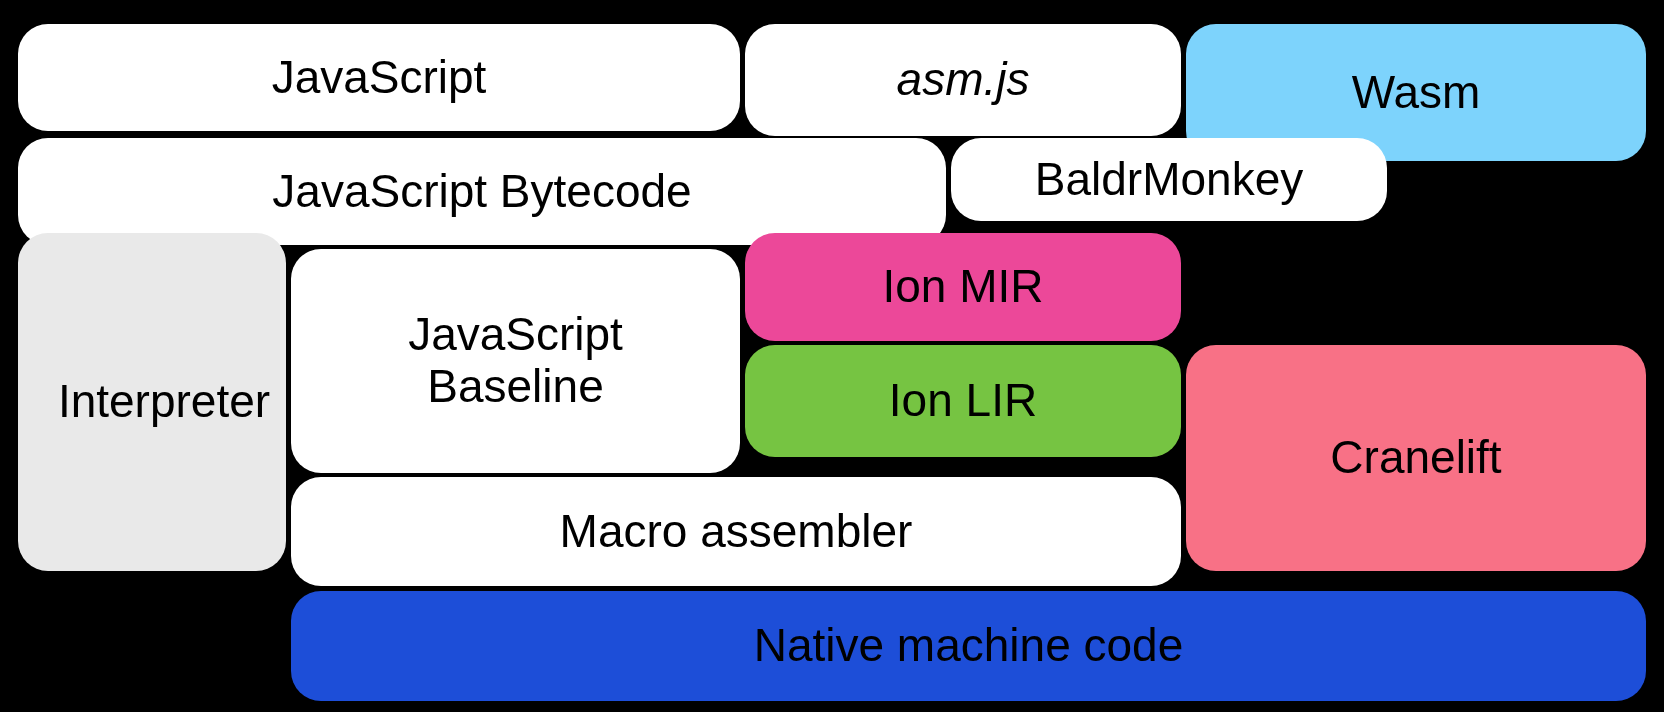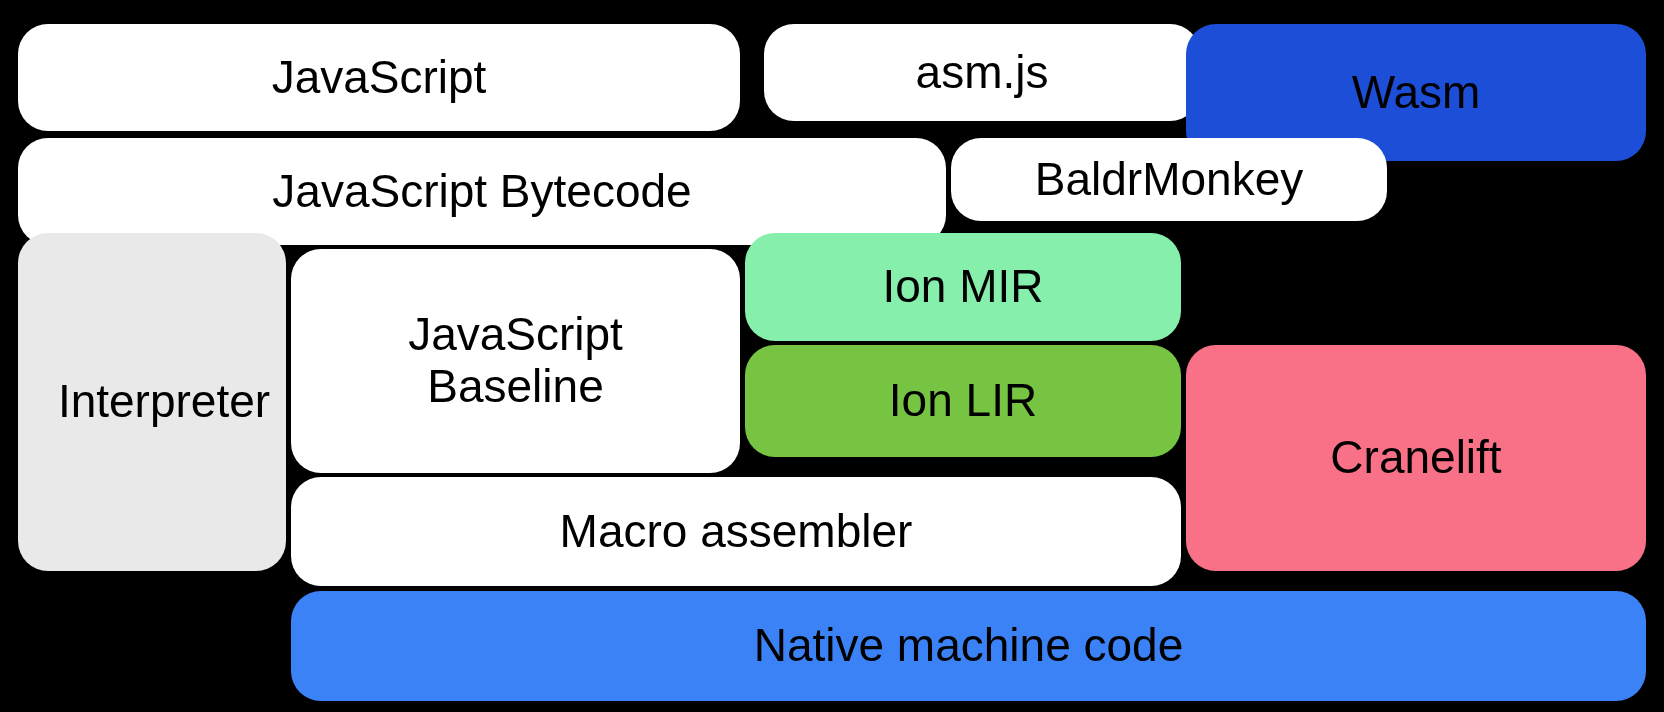--- a/index.html
+++ b/index.html
@@ -33,25 +33,25 @@
   .node.fill-white { background: #FFFFFF; margin-top: 16px; }
   .node.fill-gray  { background: #E9E9E9; padding-left: 24px; }
   .node.fill-green { background: #76C442; }
   .node.fill-pink  { background: #F87186; }
 </style>
 </head>
 <body>
 
 <div id="stack-diagram">
     <div class="node fill-white" style="left: 18px; top: 8px; width: 722px; height: 107px; background: rgb(255, 255, 255);">JavaScript</div>
-    <div class="node fill-white" style="left: 764px; top: 8px; width: 436px; height: 97px; background: rgb(255, 255, 255);">asm.js</div>
-    <div class="node fill-white" style="left: 1186px; top: 8px; width: 460px; height: 137px; background: #1d4ed8;">Wasm</div>
+    <div class="node fill-white" style="left: 745px; top: 8px; width: 436px; height: 112px; background: rgb(255, 255, 255); font-style: italic;">asm.js</div>
+    <div class="node fill-white" style="left: 1186px; top: 8px; width: 460px; height: 137px; background: #7dd3fc;">Wasm</div>
     <div class="node fill-white" style="left: 18px; top: 122px; width: 928px; height: 107px; background: rgb(255, 255, 255);">JavaScript Bytecode</div>
     <div class="node fill-white" style="left: 951px; top: 122px; width: 436px; height: 83px; background: rgb(255, 255, 255);">BaldrMonkey</div>
     <div class="node fill-gray" style="left: 18px; top: 233px; width: 268px; height: 338px; background: rgb(233, 233, 233);">Interpreter</div>
     <div class="node fill-white" style="left: 291px; top: 233px; width: 449px; height: 224px; background: rgb(255, 255, 255);">JavaScript
 Baseline</div>
-    <div class="node fill-green" style="left: 745px; top: 233px; width: 436px; height: 108px; background: #86efac;">Ion MIR</div>
+    <div class="node fill-green" style="left: 745px; top: 233px; width: 436px; height: 108px; background: #ec4899;">Ion MIR</div>
     <div class="node fill-green" style="left: 745px; top: 345px; width: 436px; height: 112px; background: rgb(118, 196, 66); text-align: right;">Ion LIR</div>
     <div class="node fill-pink" style="left: 1186px; top: 345px; width: 460px; height: 226px; background: rgb(248, 113, 134);">Cranelift</div>
     <div class="node fill-white" style="left: 291px; top: 461px; width: 890px; height: 109px; background: rgb(255, 255, 255);">Macro assembler</div>
-    <div class="node fill-white" style="left: 291px; top: 575px; width: 1355px; height: 110px; background: #3b82f6;">Native machine code</div>
+    <div class="node fill-white" style="left: 291px; top: 575px; width: 1355px; height: 110px; background: #1d4ed8;">Native machine code</div>
   </div>
 
 </body></html>

